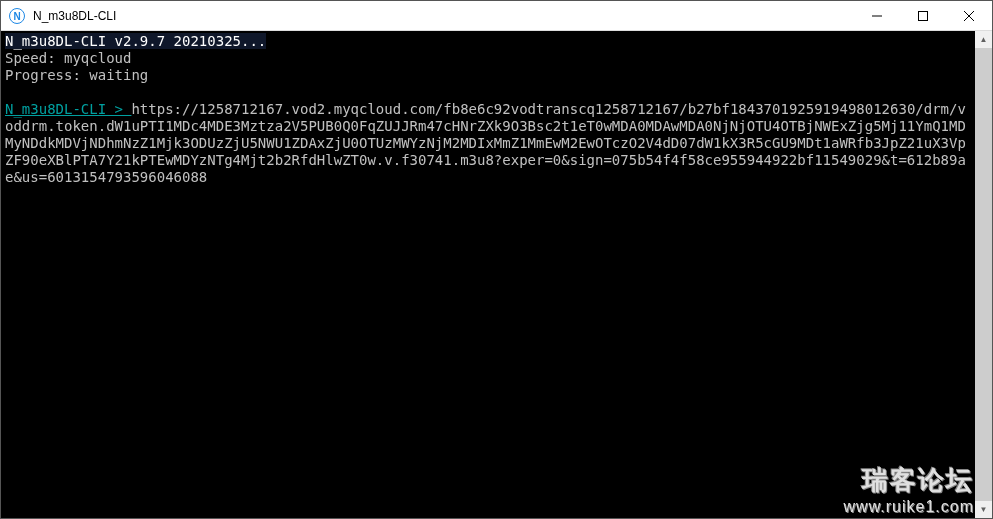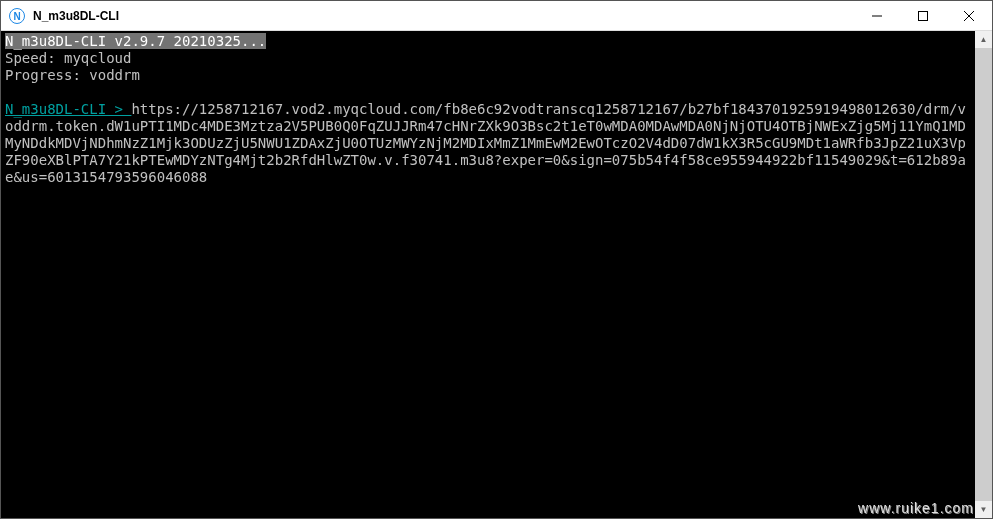--- a/index.html
+++ b/index.html
@@ -30,21 +30,20 @@
       height: 16px;
       margin: 0 8px;
       display: flex;
       align-items: center;
       justify-content: center;
     }
     .title-text {
       flex: 1;
       font-size: 12px;
       color: #000;
-      font-weight: bold;
     }
     .win-controls {
       display: flex;
       height: 100%;
     }
     .win-btn {
       width: 46px;
       height: 100%;
       display: flex;
       align-items: center;
@@ -81,21 +80,21 @@
       background: #f0f0f0;
       display: flex;
       align-items: center;
       justify-content: center;
       font-size: 8px;
       color: #606060;
     }
     .sb-track { flex: 1; background: #f0f0f0; }
     .sb-thumb { height: 100%; background: #cdcdcd; }
     .hl {
-      background: #737373;
+      background: #0f172a;
       color: #fff;
     }
     .prompt {
       color: #00a0a0;
       text-decoration: underline;
     }
     .watermark {
       position: absolute;
       right: 18px;
       bottom: 2px;
@@ -104,24 +103,23 @@
       color: #e0e0e0;
       font-family: "Microsoft YaHei", sans-serif;
     }
     .wm-big {
       font-size: 26px;
       font-weight: bold;
       letter-spacing: 2px;
       text-shadow: 1px 1px 0 #888, -1px -1px 0 #888;
     }
     .wm-small {
-      font-size: 14px;
+      font-size: 16px;
       letter-spacing: 1px;
       text-shadow: 1px 1px 0 #888;
-      margin-top: 16px;
     }
   </style>
 </head>
 <body>
 
 <div class="window">
   <div class="titlebar">
     <div class="titlebar-icon">
       <svg width="16" height="16" viewBox="0 0 16 16">
         <circle cx="8" cy="8" r="7.5" fill="#fff" stroke="#1E88E5" stroke-width="1"></circle>
@@ -144,27 +142,28 @@
         <svg width="10" height="10" viewBox="0 0 10 10">
             <line x1="0" y1="0" x2="10" y2="10" stroke="#000" stroke-width="1"></line>
             <line x1="10" y1="0" x2="0" y2="10" stroke="#000" stroke-width="1"></line>
           </svg>
       </div>
     </div>
   </div>
   <div class="terminal-wrap">
     <div class="terminal"><span class="hl">N_m3u8DL-CLI v2.9.7 20210325...</span>
 <span>Speed: myqcloud</span>
-<span>Progress: voddrm</span>
+<span>Progress: waiting</span>
 
 <span class="prompt">N_m3u8DL-CLI &gt; </span><span>https://1258712167.vod2.myqcloud.com/fb8e6c92vodtranscq1258712167/b27bf1843701925919498012630/drm/voddrm.token.dW1uPTI1MDc4MDE3Mztza2V5PUB0Q0FqZUJJRm47cHNrZXk9O3Bsc2t1eT0wMDA0MDAwMDA0NjNjOTU4OTBjNWExZjg5Mj11YmQ1MDMyNDdkMDVjNDhmNzZ1Mjk3ODUzZjU5NWU1ZDAxZjU0OTUzMWYzNjM2MDIxMmZ1MmEwM2EwOTczO2V4dD07dW1kX3R5cGU9MDt1aWRfb3JpZ21uX3VpZF90eXBlPTA7Y21kPTEwMDYzNTg4Mjt2b2RfdHlwZT0w.v.f30741.m3u8?exper=0&amp;sign=075b54f4f58ce955944922bf11549029&amp;t=612b89ae&amp;us=6013154793596046088</span></div>
     <div class="scrollbar">
       <div class="sb-btn">▲</div>
       <div class="sb-track">
         <div class="sb-thumb"></div>
       </div>
       <div class="sb-btn">▼</div>
     </div>
     <div class="watermark">
+      <div class="wm-big">瑞客论坛</div>
       <div class="wm-small">www.ruike1.com</div>
     </div>
   </div>
 </div>
 
 </body></html>

